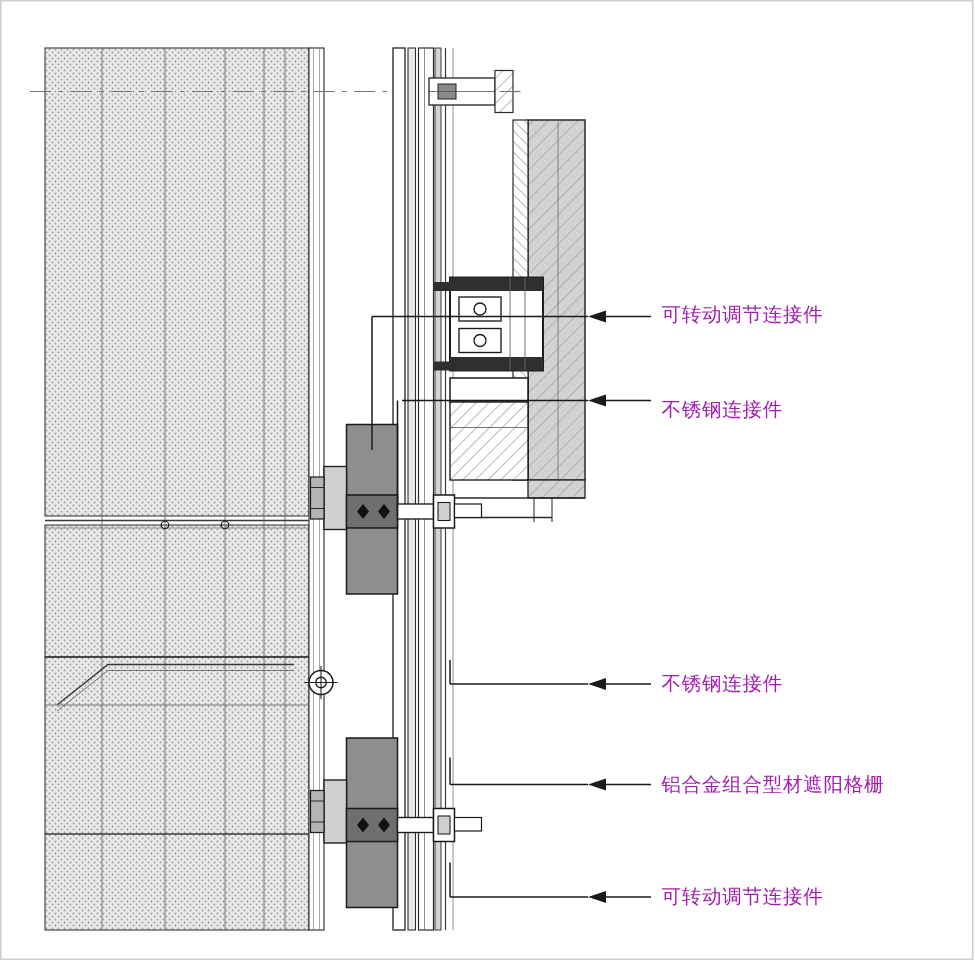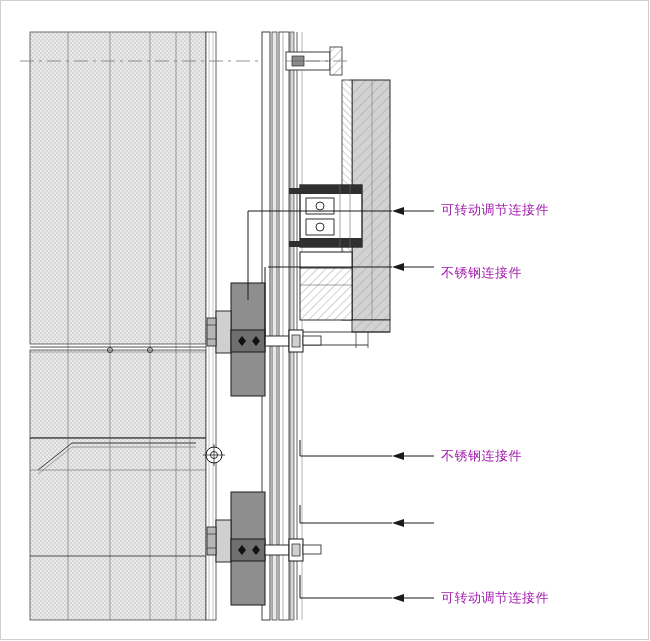--- a/index.html
+++ b/index.html
@@ -218,15 +218,16 @@
       <line x1="404" y1="267" x2="434" y2="267"></line>
       <line x1="404" y1="456" x2="434" y2="456"></line>
       <line x1="404" y1="523" x2="434" y2="523"></line>
       <line x1="404" y1="598" x2="434" y2="598"></line>
     </g>
   </svg>
 
   <div class="label" style="left:441px; top:201px;">可转动调节连接件</div>
   <div class="label" style="left:441px; top:264px;">不锈钢连接件</div>
   <div class="label" style="left:441px; top:447px;">不锈钢连接件</div>
+  <div class="label" style="left:441px; top:514px;">铝合金组合型材遮阳格栅</div>
   <div class="label" style="left:441px; top:589px;">可转动调节连接件</div>
 
 </div>
 
 </body></html>

